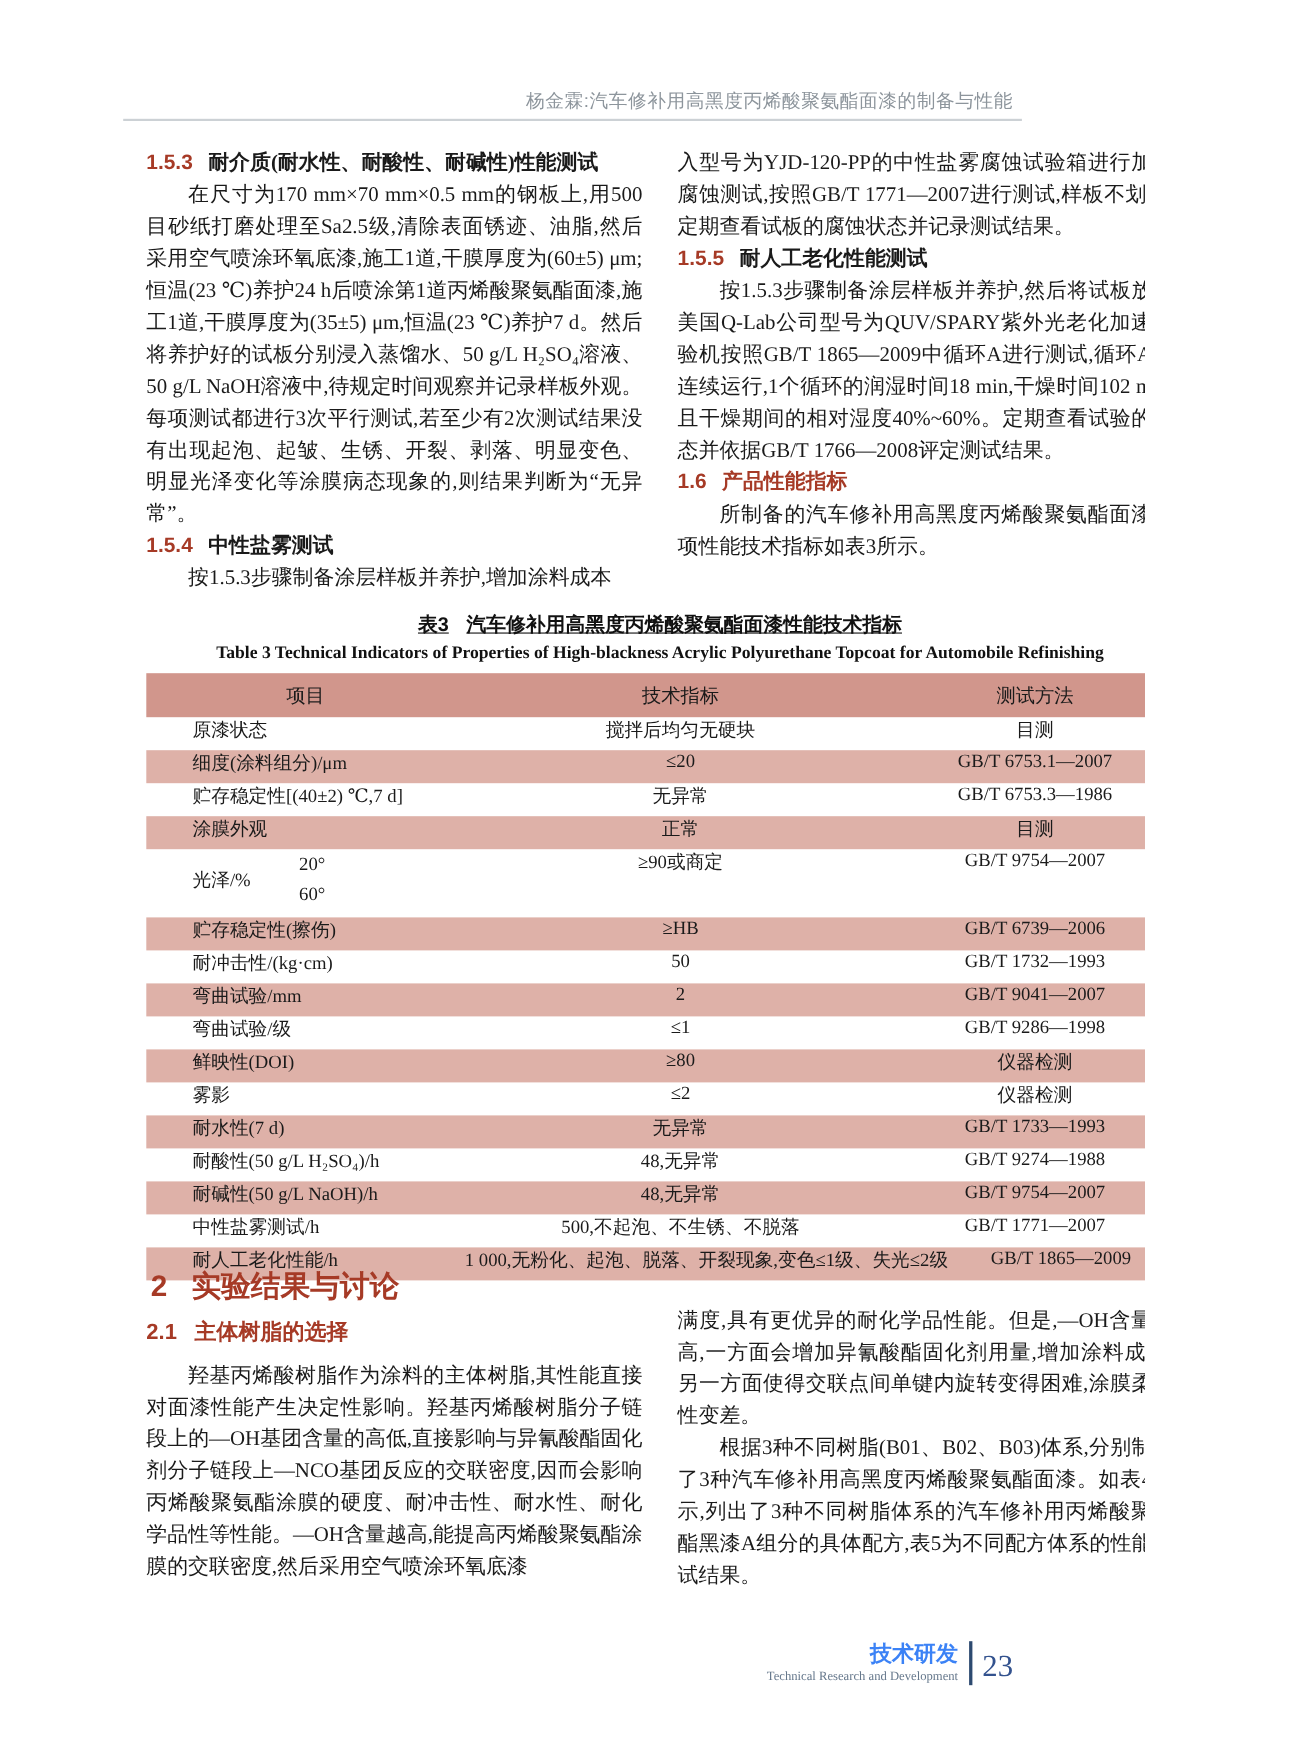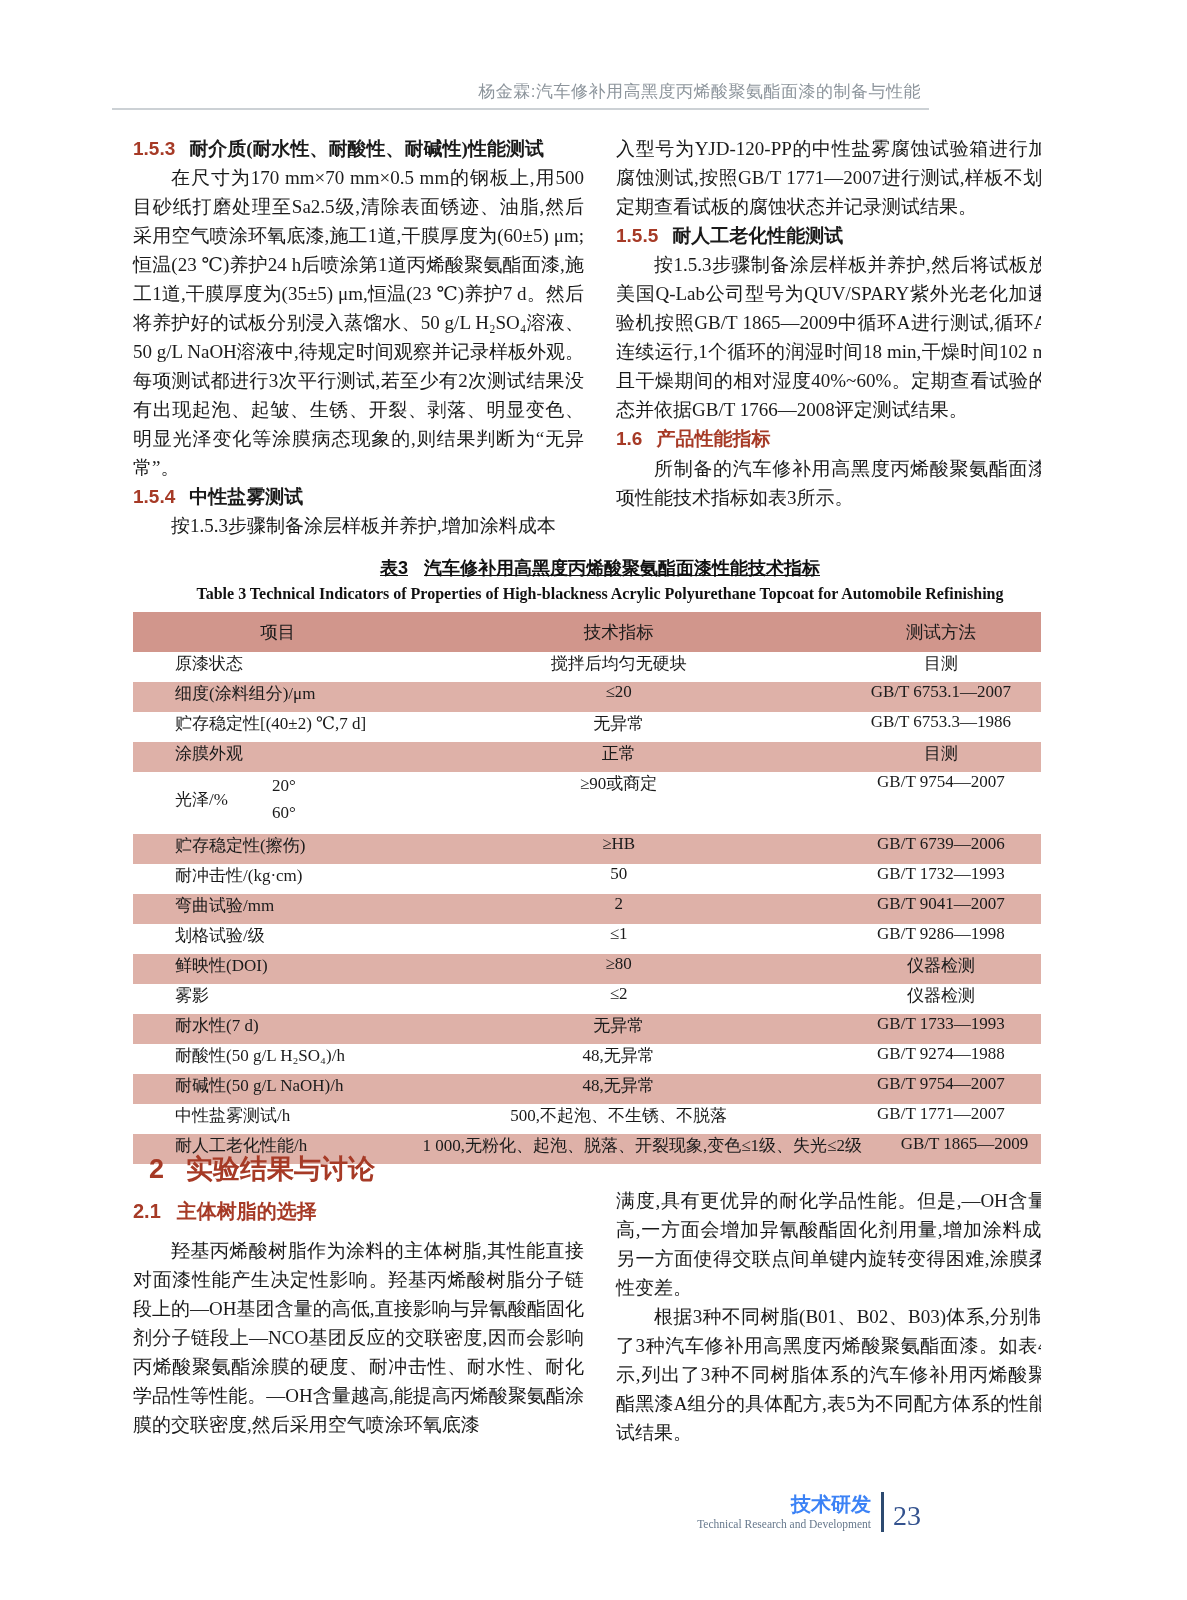--- a/index.html
+++ b/index.html
@@ -38,21 +38,21 @@
   .tc{box-sizing:border-box;}
   .tc1{flex:0 0 31%;padding-left:42px;text-align:left;display:flex;align-items:center;}
   .tc2{flex:0 0 42%;text-align:center;white-space:nowrap;}
   .tc3{flex:1 1 auto;text-align:center;white-space:nowrap;}
   .t-head .tc1{padding-left:0;justify-content:center;}
   .gloss-sub{display:inline-flex;flex-direction:column;margin-left:44px;line-height:27px;}
 
   
   .cols-bottom{position:absolute;top:1152px;left:133px;width:934px;display:flex;gap:32px;}
   .h2big{font-family:"Liberation Sans","DejaVu Sans",sans-serif;font-weight:700;
-        font-size:27px;color:#a63a26;margin:0 0 12px 16px;line-height:34px;}
+        font-size:27px;color:#a63a26;margin:0 0 12px 4px;line-height:34px;}
   .h2big .num{margin-right:22px;}
   .h21{font-family:"Liberation Sans","DejaVu Sans",sans-serif;font-weight:700;
         font-size:20px;color:#a63a26;margin:0 0 12px 0;line-height:26px;}
   .h21 .num{margin-right:16px;}
   .col-offset{padding-top:34px;}
 
   
   .footer{position:absolute;top:1492px;right:120px;display:flex;align-items:stretch;}
   .f-text{text-align:right;align-self:center;}
   .f-zh{font-family:"Liberation Sans","DejaVu Sans",sans-serif;font-weight:700;
@@ -145,21 +145,21 @@
             <div class="tc tc1">耐冲击性/(kg·cm)</div>
             <div class="tc tc2">50</div>
             <div class="tc tc3">GB/T 1732—1993</div>
           </div>
           <div class="t-row shaded">
             <div class="tc tc1">弯曲试验/mm</div>
             <div class="tc tc2">2</div>
             <div class="tc tc3">GB/T 9041—2007</div>
           </div>
           <div class="t-row">
-            <div class="tc tc1">划格试验/级</div>
+            <div class="tc tc1">弯曲试验/级</div>
             <div class="tc tc2">≤1</div>
             <div class="tc tc3">GB/T 9286—1998</div>
           </div>
           <div class="t-row shaded">
             <div class="tc tc1">鲜映性(DOI)</div>
             <div class="tc tc2">≥80</div>
             <div class="tc tc3">仪器检测</div>
           </div>
           <div class="t-row">
             <div class="tc tc1">雾影</div>

